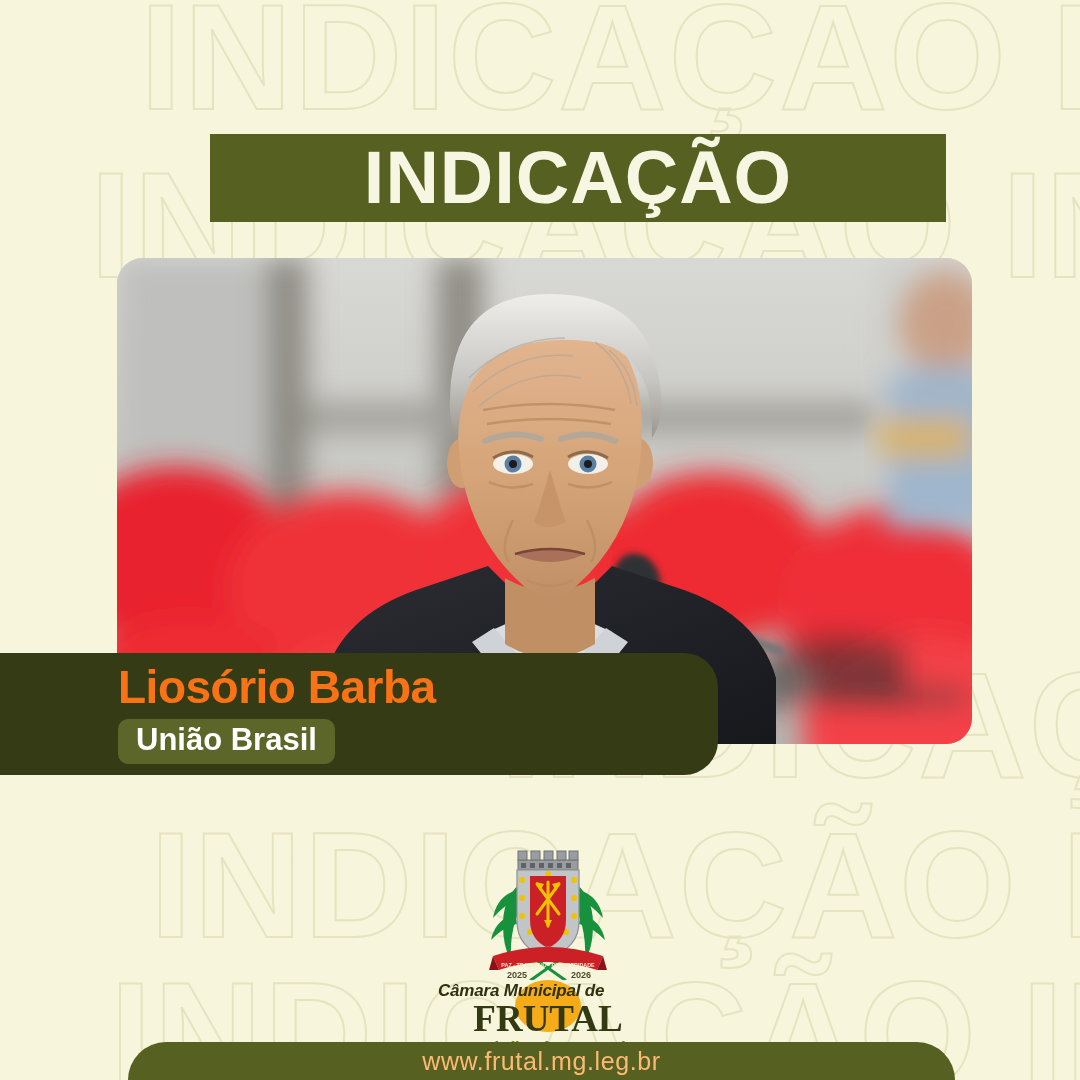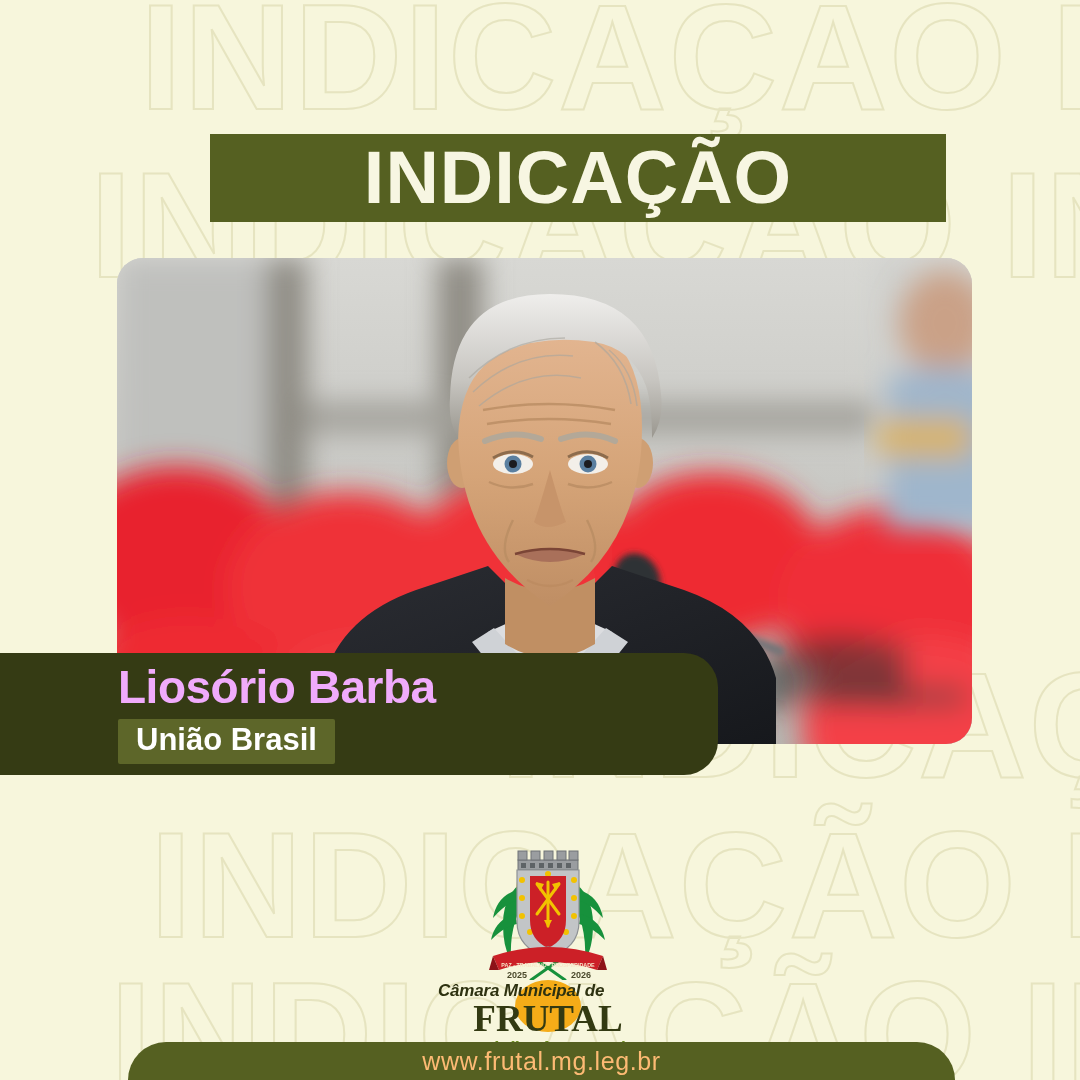--- a/index.html
+++ b/index.html
@@ -70,32 +70,32 @@
     left:0; top:653px;
     width:718px; height:122px;
     background:#353b14;
     border-top-right-radius:34px;
     border-bottom-right-radius:34px;
     z-index:6;
     padding-left:118px;
     padding-top:10px;
   }
   .name-bar .person-name{
-    color:#f0abfc;
+    color:#f97316;
     font-size:46px;
     font-weight:800;
     line-height:1.08;
     letter-spacing:-0.5px;
     font-family:"Liberation Sans", sans-serif;
   }
   .party-pill{
     display:inline-block;
     margin-top:6px;
     background:#5d6629;
-    border-radius:2px;
+    border-radius:10px;
     padding:3px 18px 6px 18px;
     color:#ffffff;
     font-size:31px;
     font-weight:700;
     line-height:1.18;
     font-family:"Liberation Sans", sans-serif;
   }
 
   
   .logo-block{

